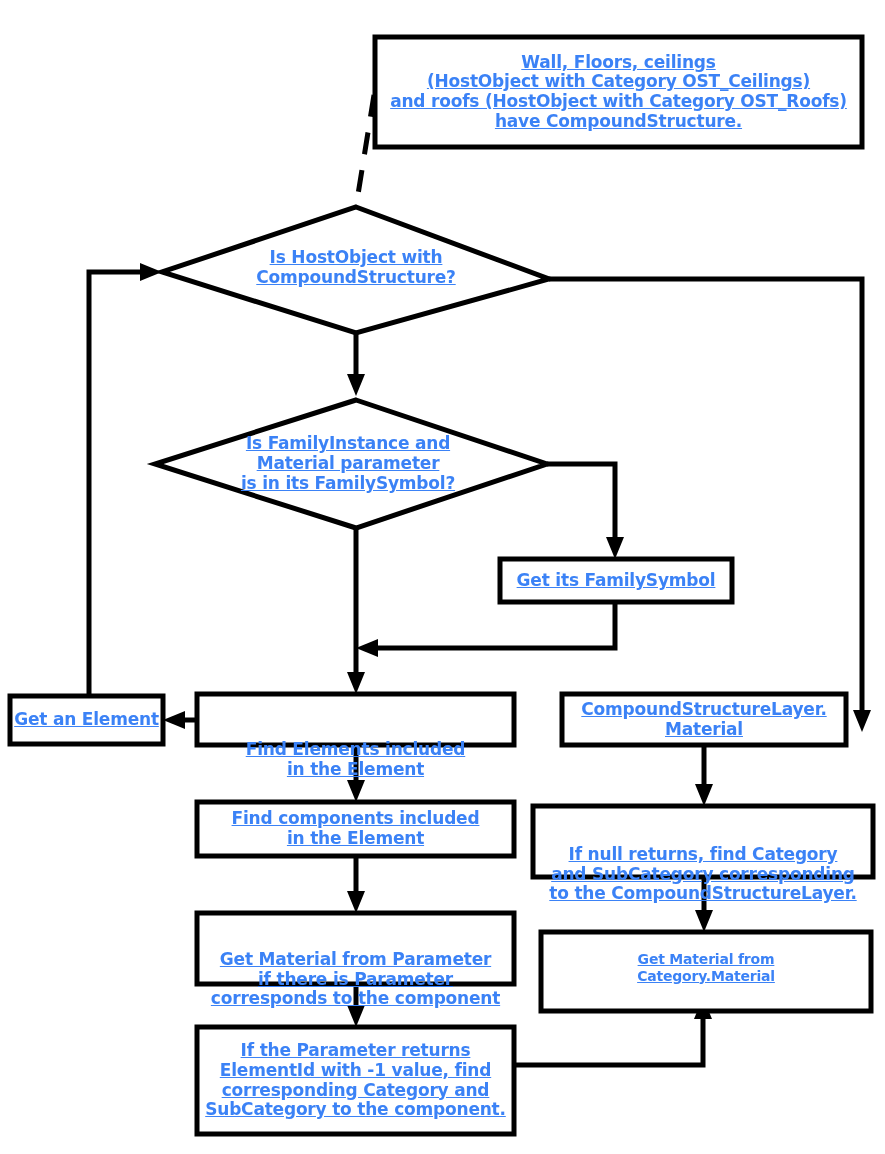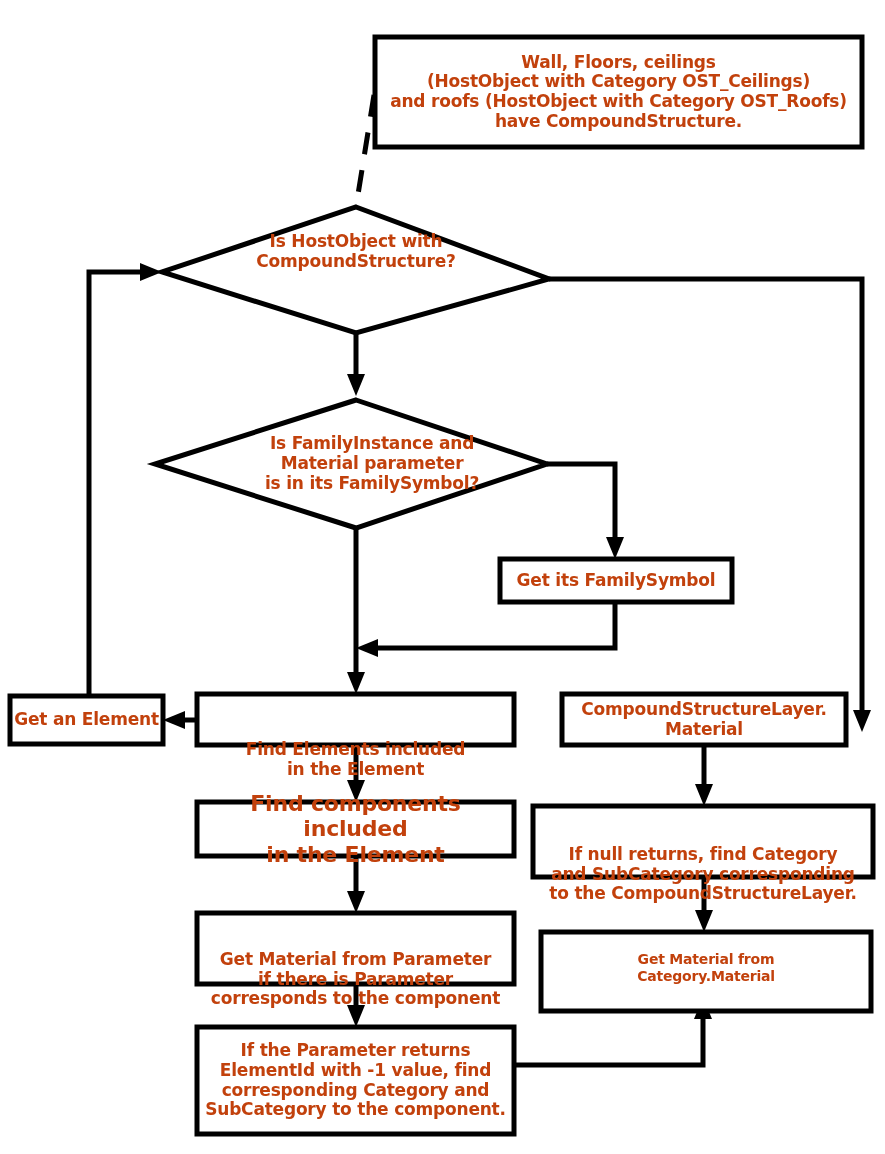--- a/index.html
+++ b/index.html
@@ -52,25 +52,26 @@
     stroke: none;
   }
   .node-text {
     position: absolute;
     display: flex;
     align-items: center;
     justify-content: center;
     text-align: center;
     font-family: "DejaVu Sans", sans-serif;
     font-weight: bold;
-    color: #c2410c;
+    color: #3b82f6;
     line-height: 1.16;
     white-space: pre-line;
     pointer-events: none;
     letter-spacing: -0.2px;
+    text-decoration: underline;
   }
 </style>
 </head>
 <body>
 
 <div id="flowchart-root">
 
   <svg class="chart-canvas" viewBox="0 0 885 1154" xmlns="http://www.w3.org/2000/svg">
 
     <path class="edge-line dashed" d="M 374,95 L 356,207"></path>
@@ -138,38 +139,38 @@
 
     <rect class="node-shape" x="197" y="1027" width="317" height="107"></rect>
 
   </svg>
 
   <div class="node-text" style="left:375px; top:37px; width:487px; height:110px; font-size:17px;">Wall, Floors, ceilings
 (HostObject with Category OST_Ceilings)
 and roofs (HostObject with Category OST_Roofs)
 have CompoundStructure.</div>
 
-  <div class="node-text" style="left:206px; top:230px; width:300px; height:44px; font-size:17px;">Is HostObject with
+  <div class="node-text" style="left:206px; top:246px; width:300px; height:44px; font-size:17px;">Is HostObject with
 CompoundStructure?</div>
 
-  <div class="node-text" style="left:222px; top:431px; width:300px; height:66px; font-size:17px;">Is FamilyInstance and
+  <div class="node-text" style="left:198px; top:431px; width:300px; height:66px; font-size:17px;">Is FamilyInstance and
 Material parameter
 is in its FamilySymbol?</div>
 
   <div class="node-text" style="left:4px; top:696px; width:165px; height:48px; font-size:17px;">Get an Element</div>
 
   <div class="node-text" style="left:500px; top:559px; width:232px; height:43px; font-size:17px;">Get its FamilySymbol</div>
 
   <div class="node-text" style="left:197px; top:694px; width:317px; height:51px; font-size:17px;margin-top:40px;">Find Elements included
 in the Element</div>
 
   <div class="node-text" style="left:560px; top:694px; width:288px; height:51px; font-size:17px;">CompoundStructureLayer.
 Material</div>
 
-  <div class="node-text" style="left:197px; top:802px; width:317px; height:54px; font-size:22px;">Find components included
+  <div class="node-text" style="left:197px; top:802px; width:317px; height:54px; font-size:17px;">Find components included
 in the Element</div>
 
   <div class="node-text" style="left:533px; top:806px; width:340px; height:71px; font-size:17px;margin-top:33px;">If null returns, find Category
 and SubCategory corresponding
 to the CompoundStructureLayer.</div>
 
   <div class="node-text" style="left:193px; top:913px; width:325px; height:71px; font-size:17px;margin-top:31px;">Get Material from Parameter
 if there is Parameter
 corresponds to the component</div>
 

